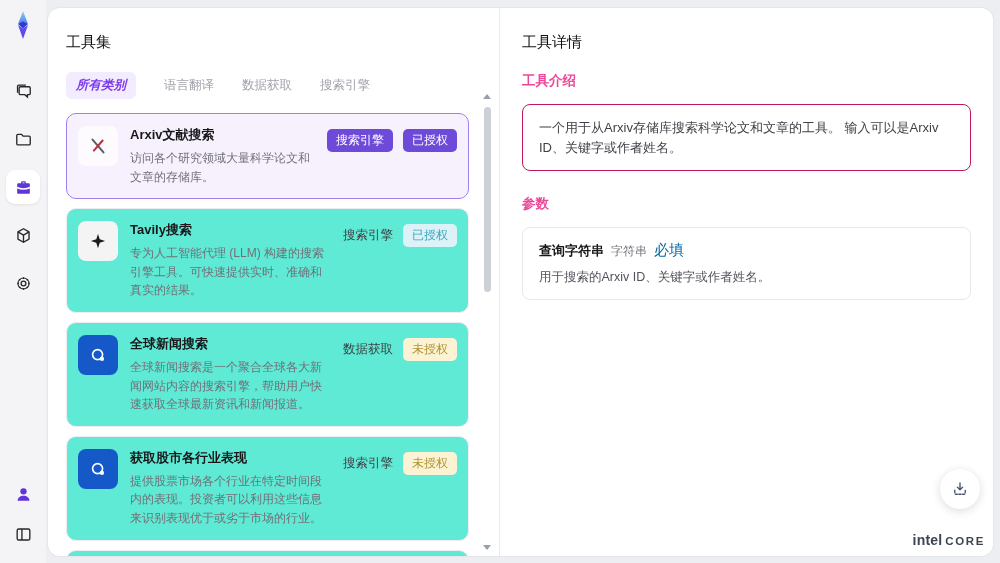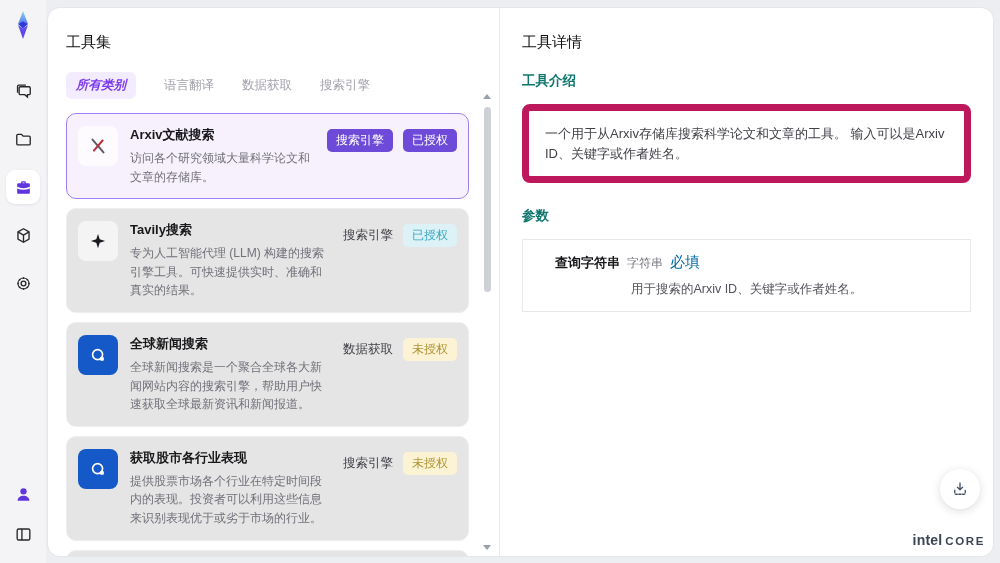--- a/index.html
+++ b/index.html
@@ -32,21 +32,21 @@
   .pane-right { flex:1; padding:16px 22px 0 22px; }
   .pane-title { font-size:15px; font-weight:normal; color:#111113; margin:9px 0 20px 0; }
   
   .tabs { display:flex; align-items:center; gap:28px; font-size:12.5px; margin-bottom:14px; padding-right:30px; }
   .tab { color:#a1a1aa; cursor:pointer; white-space:nowrap; }
   .tab.active { color:#7c3aed; background:#f3ebfe; padding:5px 10px; border-radius:6px; font-weight:600;font-style:italic; }
   
   .tool-list { padding-right:30px; }
   .card {
     display:flex; gap:12px; padding:12px 11px; border:1px solid #ededf2;
-    border-radius:10px; margin-bottom:9px; background:#e5e5e5; cursor:pointer; position:relative;
+    border-radius:10px; margin-bottom:9px; background:#5eead4; cursor:pointer; position:relative;
   }
   .card.selected { background:#f7f1fe; border:1.5px solid #a07ff0; }
   .tool-icon {
     width:40px; height:40px; border-radius:8px; background:#f4f4f5; flex:none;
     display:grid; place-items:center; overflow:hidden;
   }
   .tool-icon.blue { background:#1559c9; }
   .tool-icon.white { background:#fdfbfd; }
   .card-body { flex:1; min-width:0; }
   .card-title { font-size:13px; font-weight:bold; color:#18181b; margin-bottom:5px; }
@@ -57,26 +57,26 @@
   .badge.purple { background:#6d4ad8; color:#ffffff; }
   .badge.cyan   { background:#dcf2f7; color:#3ba7bf; }
   .badge.yellow { background:#fbf3d4; color:#b09435; }
   
   .vscroll { position:absolute; top:86px; bottom:6px; right:7px; width:10px; }
   .vs-arrow { width:0; height:0; border-left:4px solid transparent; border-right:4px solid transparent; margin:0 auto; }
   .vs-arrow.up { border-bottom:5px solid #9aa0a8; }
   .vs-arrow.down { border-top:5px solid #9aa0a8; position:absolute; bottom:0; left:1px; }
   .vs-thumb { width:7px; margin:8px auto 0; height:185px; background:#cdd0d6; border-radius:4px; }
   
-  .section-h { font-size:13.5px; font-weight:bold; color:#0f766e; margin-bottom:14px; }
+  .section-h { font-size:13.5px; font-weight:bold; color:#ec4899; margin-bottom:14px; }
   .info-box {
-    border:7px solid #be185d; border-radius:8px; padding:13px 16px;
+    border:1px solid #be185d; border-radius:8px; padding:13px 16px;
     font-size:13px; color:#3f3f46; line-height:1.5; margin-bottom:24px; background:#fff;
   }
-  .param-box { border:1px solid #e7e7ec; border-radius:0; padding:13px 32px; background:#fff;text-align:center; }
+  .param-box { border:1px solid #e7e7ec; border-radius:8px; padding:13px 16px; background:#fff; }
   .param-head { display:flex; align-items:baseline; gap:7px; margin-bottom:9px; }
   .param-name { font-size:13px; font-weight:bold; color:#18181b; }
   .param-type { font-size:12px; color:#71717a; }
   .param-req { font-size:15px; color:#0369a1; }
   .param-desc { font-size:12.5px; color:#52525b; }
   
   .fab {
     position:absolute; right:20px; bottom:54px; width:40px; height:40px; border-radius:50%;
     background:#fff; box-shadow:0 2px 10px rgba(0,0,0,.14); display:grid; place-items:center; cursor:pointer;
   }

